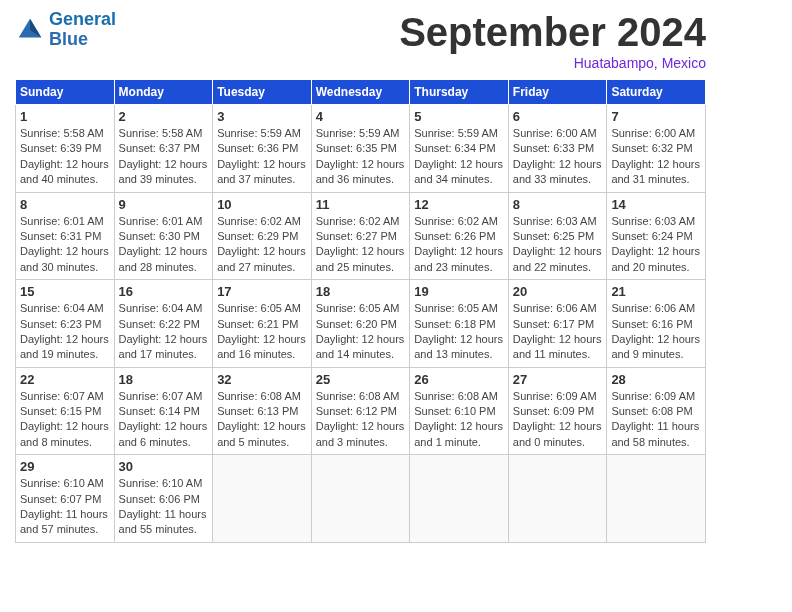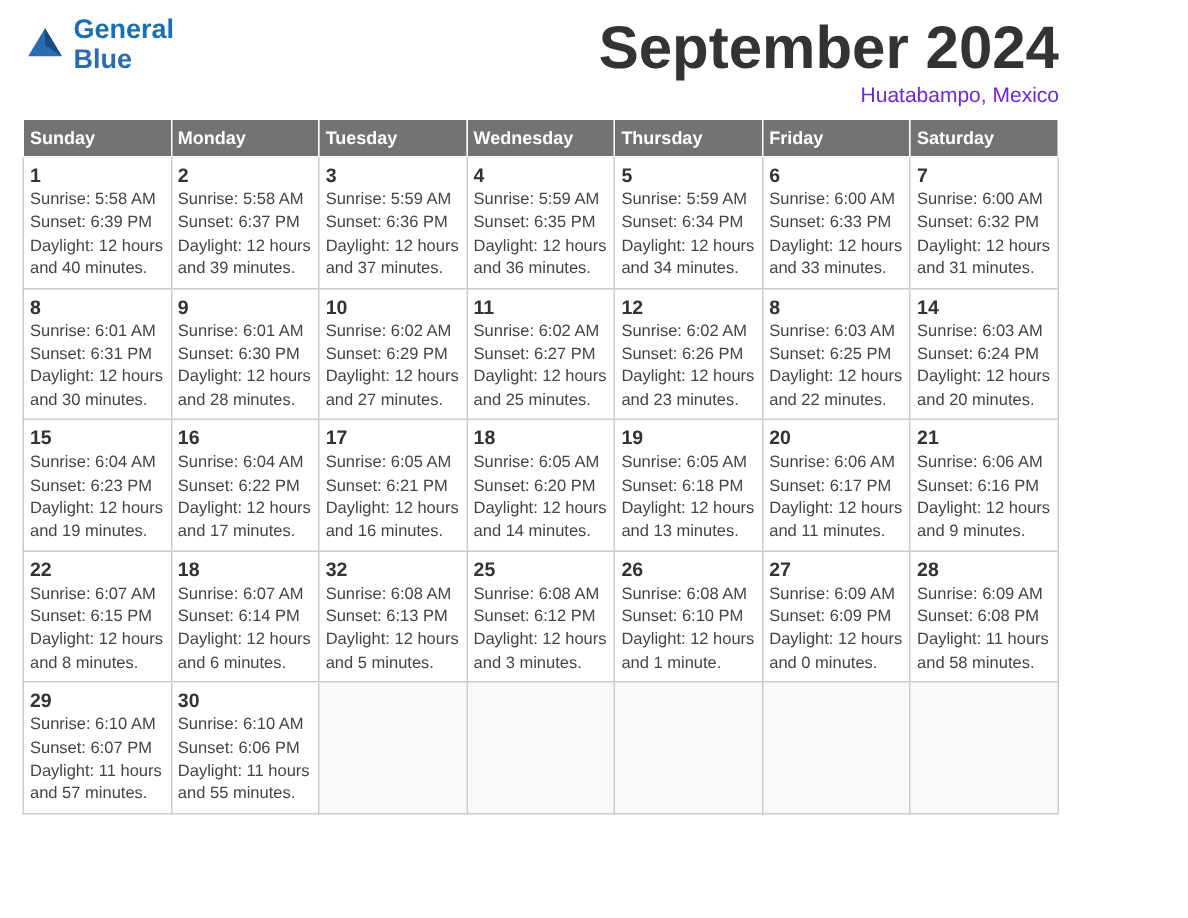--- a/index.html
+++ b/index.html
@@ -49,21 +49,21 @@
     .location {
       font-size: 14px;
       color: #6d28d9;
     }
     .calendar {
       width: 100%;
       border-collapse: collapse;
       font-size: 10px;
     }
     .calendar thead tr th {
-      background-color: #737373;
+      background-color: #1d4ed8;
       color: #fff;
       padding: 5px 4px;
       font-size: 12px;
       font-weight: bold;
       text-align: left;
       border: 1px solid #fff;
       margin-left: 31px;
     }
     .calendar tbody tr td {
       border: 1px solid #ccc;

